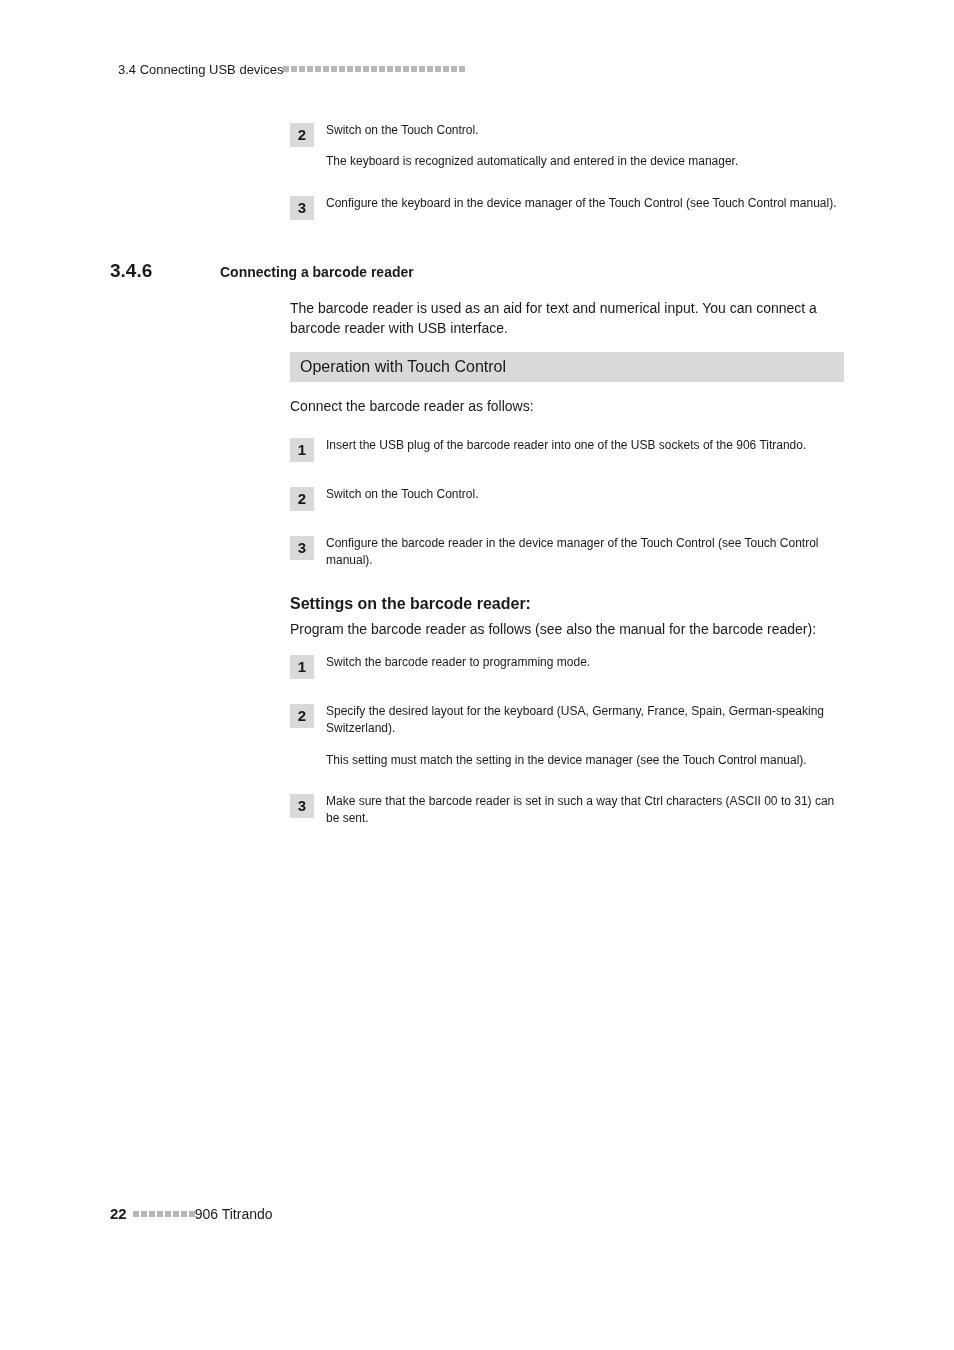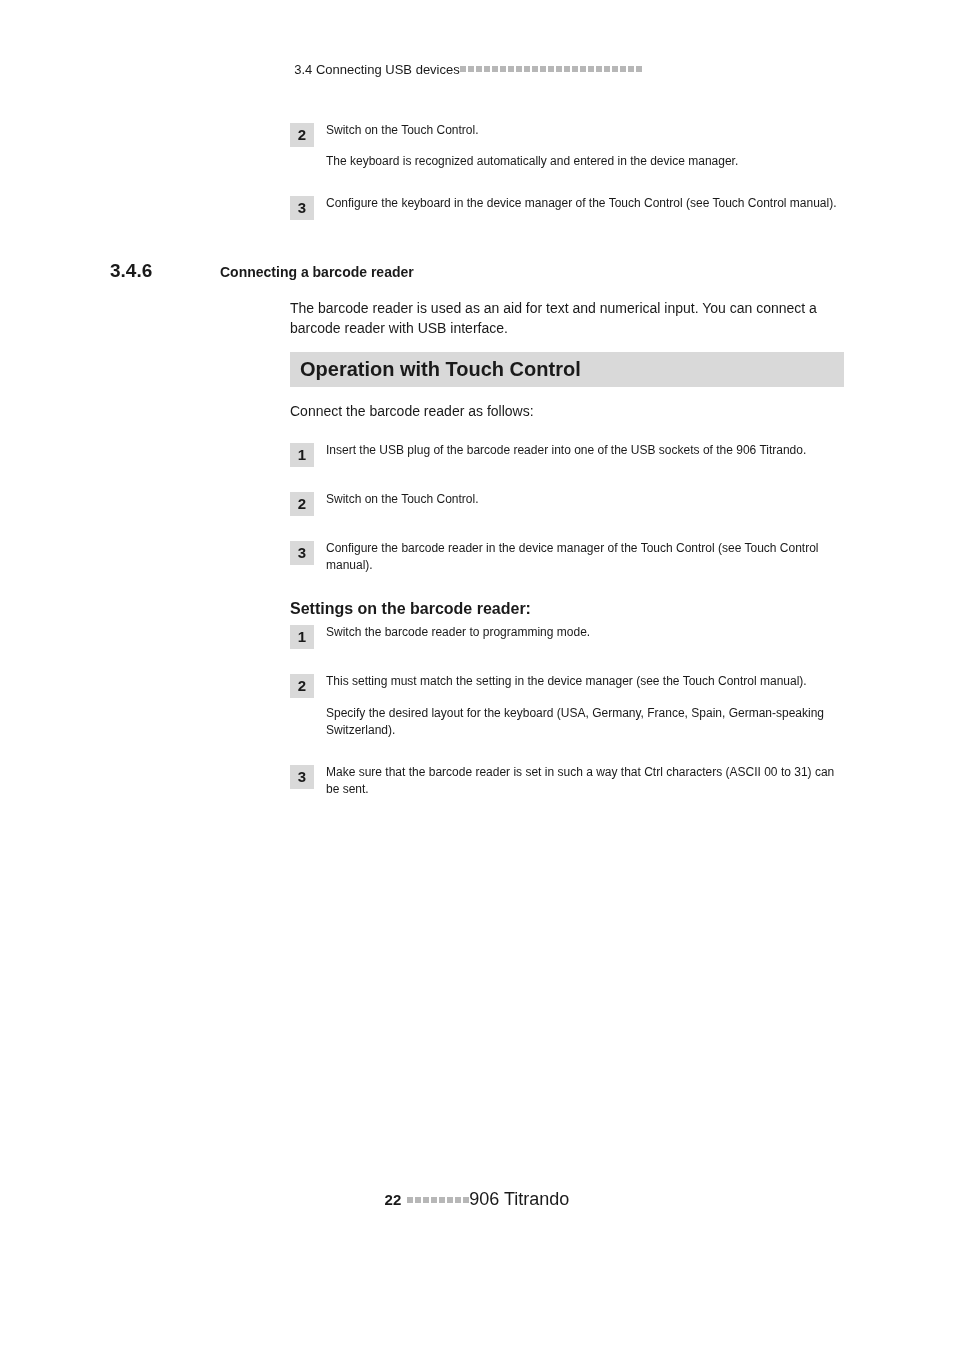--- a/index.html
+++ b/index.html
@@ -15,47 +15,47 @@
   }
   .page {
     position: relative;
     width: 954px;
     height: 1350px;
     box-sizing: border-box;
   }
   .header {
     position: absolute;
     top: 62px;
-    left: 92px;
+    left: 118px;
     right: 110px;
     height: 14px;
     display: flex;
-    justify-content: center;
+    justify-content: flex-start;
     align-items: center;
   }
   .header-left {
     font-size: 13px;
     color: #1a1a1a;
   }
   .header-dots {
     display: flex;
     gap: 2px;
   }
   .header-dots .sq {
     width: 6px;
     height: 6px;
     background: #b7b7b7;
   }
   .footer {
     position: absolute;
-    bottom: 140px;
+    bottom: 128px;
     left: 110px;
     right: 110px;
     display: flex;
-    justify-content: center;
+    justify-content: flex-start;
     align-items: center;
   }
   .footer-left {
     display: flex;
     align-items: center;
     gap: 6px;
   }
   .page-num {
     font-weight: 700;
     font-size: 15px;
@@ -63,21 +63,21 @@
   .footer-dots {
     display: flex;
     gap: 2px;
   }
   .footer-dots .sq {
     width: 6px;
     height: 6px;
     background: #b7b7b7;
   }
   .footer-right {
-    font-size: 18px;
+    font-size: 14px;
   }
 
   .content {
     position: absolute;
     top: 122px;
     left: 110px;
     right: 110px;
   }
 
   .step {
@@ -130,22 +130,22 @@
 
   .paragraph {
     font-size: 14px;
     line-height: 1.45;
     margin: 0 0 14px 0;
   }
 
   .band {
     background: #d9d9d9;
     padding: 6px 10px;
-    font-weight: 700;
-    font-size: 20px;
+    font-weight: 400;
+    font-size: 16px;
     margin: 12px 0 14px 0;
   }
 
   .subhead {
     font-weight: 800;
     font-size: 16px;
     margin: 26px 0 6px 0;
   }
 </style>
 </head>
@@ -229,34 +229,35 @@
       <div class="step">
         <div class="step-box">3</div>
         <div class="step-body">
           <p>Configure the barcode reader in the device manager of the Touch Control (see Touch Control manual).</p>
         </div>
       </div>
     </div>
 
     <div class="bodytext-indent">
       <div class="subhead">Settings on the barcode reader:</div>
+      <p class="paragraph">Program the barcode reader as follows (see also the manual for the barcode reader):</p>
     </div>
 
     <div class="steps-indent">
       <div class="step">
         <div class="step-box">1</div>
         <div class="step-body">
           <p>Switch the barcode reader to programming mode.</p>
         </div>
       </div>
       <div class="step">
         <div class="step-box">2</div>
         <div class="step-body">
+          <p>Specify the desired layout for the keyboard (USA, Germany, France, Spain, German-speaking Switzerland).</p>
           <p>This setting must match the setting in the device manager (see the Touch Control manual).</p>
-          <p>Specify the desired layout for the keyboard (USA, Germany, France, Spain, German-speaking Switzerland).</p>
         </div>
       </div>
       <div class="step">
         <div class="step-box">3</div>
         <div class="step-body">
           <p>Make sure that the barcode reader is set in such a way that Ctrl characters (ASCII 00 to 31) can be sent.</p>
         </div>
       </div>
     </div>
 

